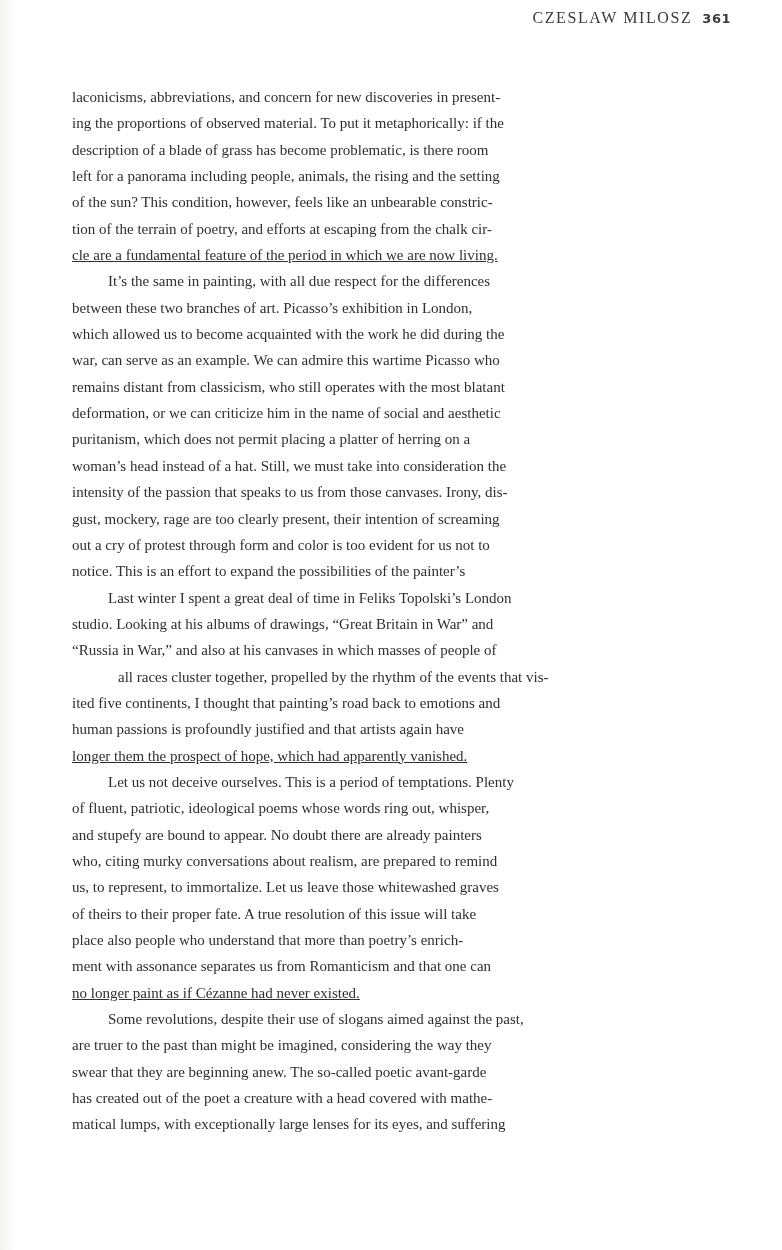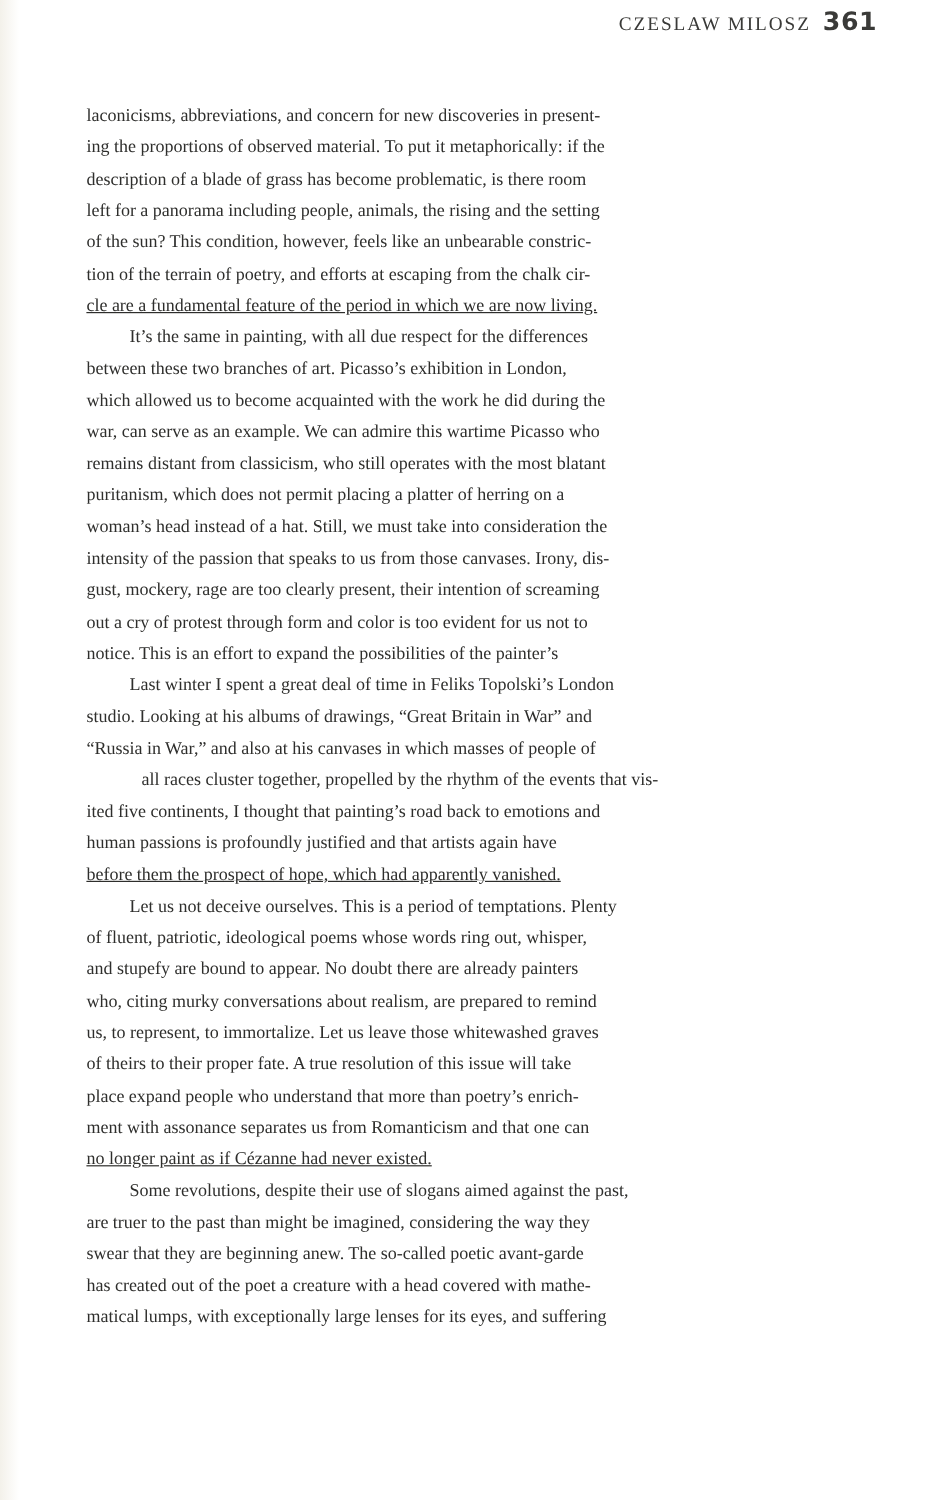--- a/index.html
+++ b/index.html
@@ -15,21 +15,21 @@
       background: linear-gradient(to right, #f3f1ea, #ffffff);
     }
     .running-head {
       position: absolute; top: 8px; right: 51px;
       font-size: 16px; line-height: 20px; letter-spacing: 1.6px;
       color: #3a3a38; white-space: nowrap;
     }
     .running-head .author { font-family: "Liberation Serif", serif; }
     .running-head .folio {
       font-family: "DejaVu Sans", sans-serif; font-weight: bold;
-      margin-left: 10px; letter-spacing: 0.5px; font-size: 21px;
+      margin-left: 10px; letter-spacing: 0.5px; font-size: 13px;
     }
     .text-block {
       position: absolute; left: 72px; top: 84px; width: 659px;
       font-size: 15px;
       text-decoration: underline;
     }
     .line {
       height: 26.35px; line-height: 26.35px;
       white-space: nowrap;
       text-align: justify; text-align-last: justify;
@@ -56,44 +56,45 @@
       <div class="line"><span style="white-space: nowrap; word-spacing: 0px; display: inline-block;">of the sun? This condition, however, feels like an unbearable constric-</span></div>
       <div class="line"><span style="white-space: nowrap; word-spacing: 0px; display: inline-block;">tion of the terrain of poetry, and efforts at escaping from the chalk cir-</span></div>
       <div class="line last">cle are a fundamental feature of the period in which we are now living.</div>
     </div>
     <div class="paragraph">
       <div class="line indent"><span style="white-space: nowrap; word-spacing: 0px; display: inline-block;">It’s the same in painting, with all due respect for the differences</span></div>
       <div class="line"><span style="white-space: nowrap; word-spacing: 0px; display: inline-block;">between these two branches of art. Picasso’s exhibition in London,</span></div>
       <div class="line"><span style="white-space: nowrap; word-spacing: 0px; display: inline-block;">which allowed us to become acquainted with the work he did during the</span></div>
       <div class="line"><span style="white-space: nowrap; word-spacing: 0px; display: inline-block;">war, can serve as an example. We can admire this wartime Picasso who</span></div>
       <div class="line"><span style="white-space: nowrap; word-spacing: 0px; display: inline-block;">remains distant from classicism, who still operates with the most blatant</span></div>
+      <div class="line"><span style="white-space: nowrap; word-spacing: 0px; display: inline-block;">deformation, or we can criticize him in the name of social and aesthetic</span></div>
       <div class="line"><span style="white-space: nowrap; word-spacing: 0px; display: inline-block;">puritanism, which does not permit placing a platter of herring on a</span></div>
       <div class="line"><span style="white-space: nowrap; word-spacing: 0px; display: inline-block;">woman’s head instead of a hat. Still, we must take into consideration the</span></div>
       <div class="line"><span style="white-space: nowrap; word-spacing: 0px; display: inline-block;">intensity of the passion that speaks to us from those canvases. Irony, dis-</span></div>
       <div class="line"><span style="white-space: nowrap; word-spacing: 0px; display: inline-block;">gust, mockery, rage are too clearly present, their intention of screaming</span></div>
       <div class="line"><span style="white-space: nowrap; word-spacing: 0px; display: inline-block;">out a cry of protest through form and color is too evident for us not to</span></div>
       <div class="line"><span style="white-space: nowrap; word-spacing: 0px; display: inline-block;">notice. This is an effort to expand the possibilities of the painter’s</span></div>
     </div>
     <div class="paragraph">
       <div class="line indent"><span style="white-space: nowrap; word-spacing: 0px; display: inline-block;">Last winter I spent a great deal of time in Feliks Topolski’s London</span></div>
       <div class="line"><span style="white-space: nowrap; word-spacing: 0px; display: inline-block;">studio. Looking at his albums of drawings, “Great Britain in War” and</span></div>
       <div class="line"><span style="white-space: nowrap; word-spacing: 0px; display: inline-block;">“Russia in War,” and also at his canvases in which masses of people of</span></div>
       <div class="line"><span style="white-space: nowrap; word-spacing: 0px; display: inline-block; margin-left: 46px;">all races cluster together, propelled by the rhythm of the events that vis-</span></div>
       <div class="line"><span style="white-space: nowrap; word-spacing: 0px; display: inline-block;">ited five continents, I thought that painting’s road back to emotions and</span></div>
       <div class="line"><span style="white-space: nowrap; word-spacing: 0px; display: inline-block;">human passions is profoundly justified and that artists again have</span></div>
-      <div class="line last">before them the prospect of hope, which had apparently vanished.</div>
+      <div class="line last">longer them the prospect of hope, which had apparently vanished.</div>
     </div>
     <div class="paragraph">
       <div class="line indent"><span style="white-space: nowrap; word-spacing: 0px; display: inline-block;">Let us not deceive ourselves. This is a period of temptations. Plenty</span></div>
       <div class="line"><span style="white-space: nowrap; word-spacing: 0px; display: inline-block;">of fluent, patriotic, ideological poems whose words ring out, whisper,</span></div>
       <div class="line"><span style="white-space: nowrap; word-spacing: 0px; display: inline-block;">and stupefy are bound to appear. No doubt there are already painters</span></div>
       <div class="line"><span style="white-space: nowrap; word-spacing: 0px; display: inline-block;">who, citing murky conversations about realism, are prepared to remind</span></div>
       <div class="line"><span style="white-space: nowrap; word-spacing: 0px; display: inline-block;">us, to represent, to immortalize. Let us leave those whitewashed graves</span></div>
       <div class="line"><span style="white-space: nowrap; word-spacing: 0px; display: inline-block;">of theirs to their proper fate. A true resolution of this issue will take</span></div>
-      <div class="line"><span style="white-space: nowrap; word-spacing: 0px; display: inline-block;">place expand people who understand that more than poetry’s enrich-</span></div>
+      <div class="line"><span style="white-space: nowrap; word-spacing: 0px; display: inline-block;">place also people who understand that more than poetry’s enrich-</span></div>
       <div class="line"><span style="white-space: nowrap; word-spacing: 0px; display: inline-block;">ment with assonance separates us from Romanticism and that one can</span></div>
       <div class="line last">no longer paint as if Cézanne had never existed.</div>
     </div>
     <div class="paragraph">
       <div class="line indent"><span style="white-space: nowrap; word-spacing: 0px; display: inline-block;">Some revolutions, despite their use of slogans aimed against the past,</span></div>
       <div class="line"><span style="white-space: nowrap; word-spacing: 0px; display: inline-block;">are truer to the past than might be imagined, considering the way they</span></div>
       <div class="line"><span style="white-space: nowrap; word-spacing: 0px; display: inline-block;">swear that they are beginning anew. The so-called poetic avant-garde</span></div>
       <div class="line"><span style="white-space: nowrap; word-spacing: 0px; display: inline-block;">has created out of the poet a creature with a head covered with mathe-</span></div>
       <div class="line"><span style="white-space: nowrap; word-spacing: 0px; display: inline-block;">matical lumps, with exceptionally large lenses for its eyes, and suffering</span></div>
     </div>

